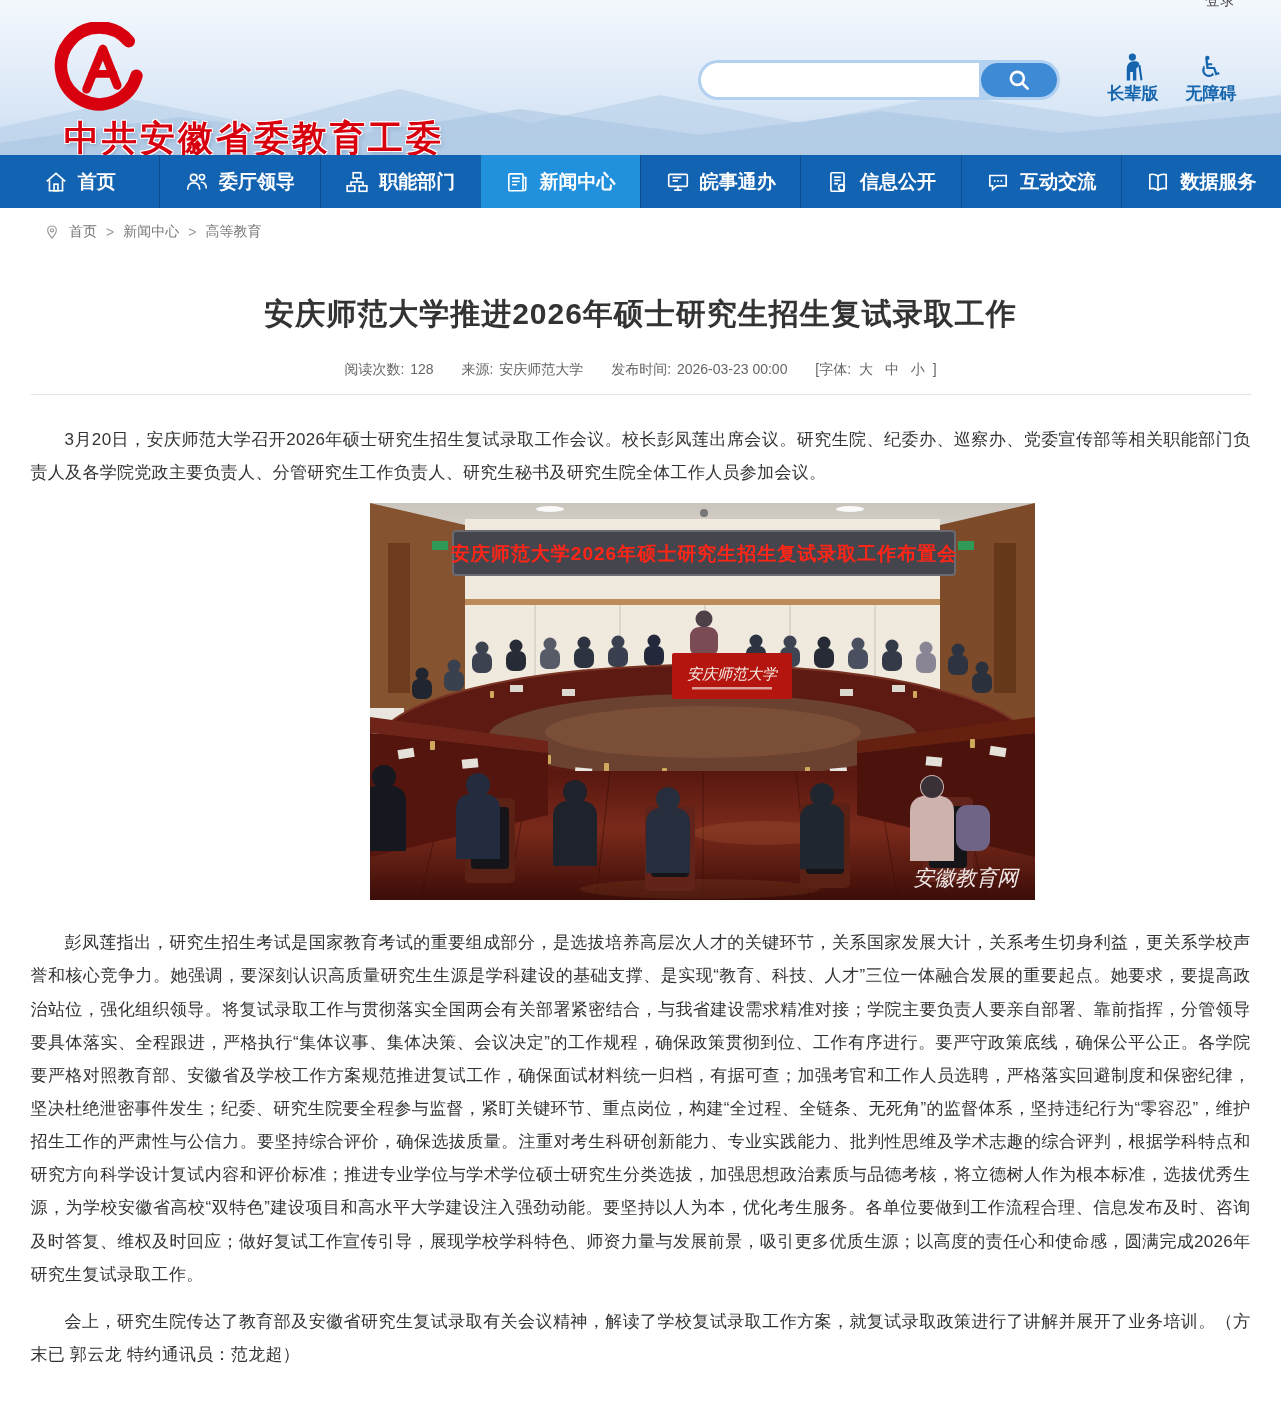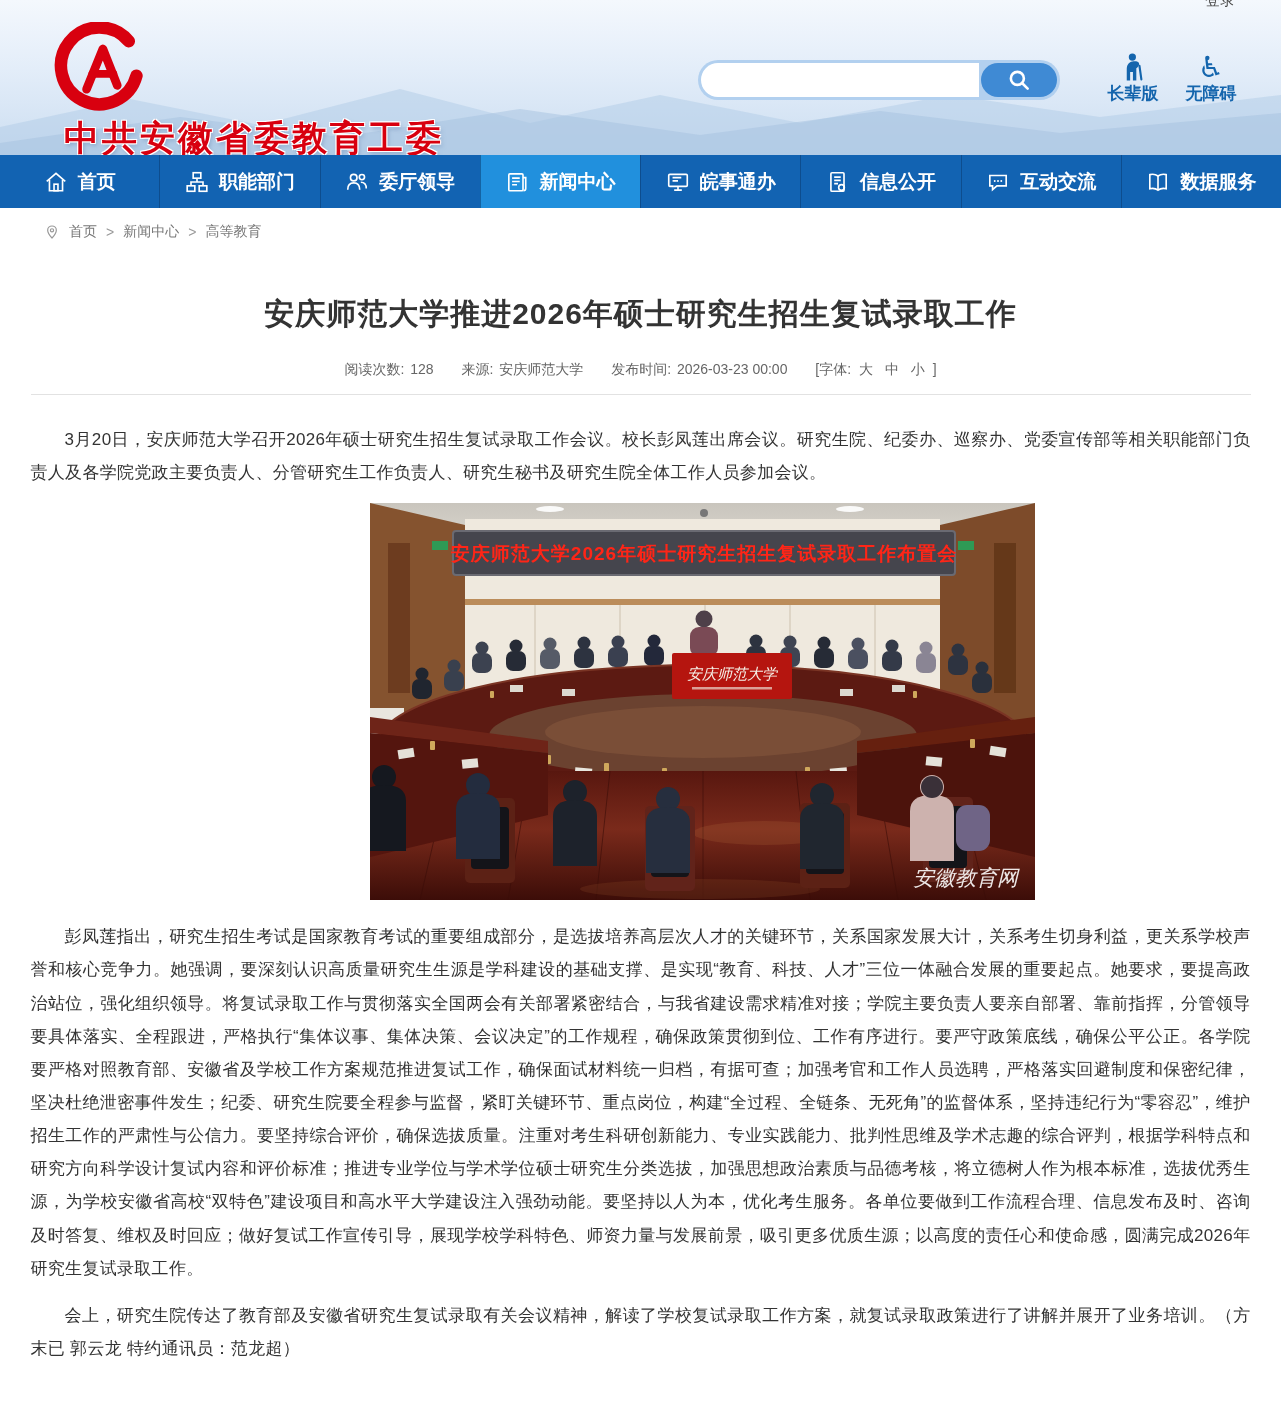--- a/index.html
+++ b/index.html
@@ -57,21 +57,21 @@
   .art-title { text-align:center; font-size:30px; font-weight:bold; color:#333;
     margin:40px 0 0; letter-spacing:1px; }
   .art-meta { text-align:center; font-size:14px; color:#666; margin-top:26px; padding-bottom:15px; }
   .meta-group { margin:0 12px; display:inline-block; }
   .meta-group .lbl { margin-right:2px; }
   .font-size-opt { margin:0 4px; cursor:pointer; }
   .meta-divider { border:none; border-top:1px solid #e2e2e2; margin:0; }
   .art-body { margin-top:28px; }
   .art-body p { font-size:17px; line-height:1.95; color:#333; text-align:justify;
     text-indent:2em; margin:14px 0; letter-spacing:0.3px; }
-  .photo-wrap { width:541px; margin:8px auto 20px; line-height:0; }
+  .photo-wrap { width:541px; margin:8px auto 26px; line-height:0; }
   .scan-tip { text-align:center; font-size:15px; color:#ccc; margin:48px 0 96px; }
 </style>
 </head>
 <body>
 
 <div class="header">
   <svg class="mts" viewBox="0 0 1281 90" preserveAspectRatio="none">
     <path d="M0 62 L130 34 L260 60 L400 24 L530 58 L660 30 L800 58 L950 30 L1100 52 L1281 30 L1281 90 L0 90 Z" fill="#b5cde8" opacity="0.55"></path>
     <path d="M0 78 L180 52 L340 72 L520 44 L700 70 L880 46 L1060 68 L1281 48 L1281 90 L0 90 Z" fill="#a6c2e0" opacity="0.5"></path>
   </svg>
@@ -124,35 +124,35 @@
   <a class="nav-item">
     <svg viewBox="0 0 22 22" fill="none" stroke="#fff" stroke-width="1.5">
       <path d="M2.5 10.5 L11 3 L19.5 10.5"></path>
         <path d="M5 9 V19 H17 V9"></path>
         <rect x="9.2" y="13" width="3.6" height="6"></rect>
     </svg>
     <span>首页</span>
   </a>
   <a class="nav-item">
     <svg viewBox="0 0 22 22" fill="none" stroke="#fff" stroke-width="1.5">
+      <circle cx="8" cy="7" r="3"></circle>
+        <path d="M2.5 18 C2.5 13.8 5 11.8 8 11.8 C11 11.8 13.5 13.8 13.5 18"></path>
+      <circle cx="15.5" cy="6.5" r="2.4"></circle>
+        <path d="M14.5 11.2 C17.5 11.2 19.5 13.3 19.5 17"></path>
+    </svg>
+    <span>委厅领导</span>
+  </a>
+  <a class="nav-item">
+    <svg viewBox="0 0 22 22" fill="none" stroke="#fff" stroke-width="1.5">
       <rect x="7.5" y="2.5" width="7" height="5"></rect>
         <rect x="2" y="14.5" width="7" height="5"></rect>
         <rect x="13" y="14.5" width="7" height="5"></rect>
       <path d="M11 7.5 V11 M5.5 14.5 V11 H16.5 V14.5"></path>
     </svg>
     <span>职能部门</span>
-  </a>
-  <a class="nav-item">
-    <svg viewBox="0 0 22 22" fill="none" stroke="#fff" stroke-width="1.5">
-      <circle cx="8" cy="7" r="3"></circle>
-        <path d="M2.5 18 C2.5 13.8 5 11.8 8 11.8 C11 11.8 13.5 13.8 13.5 18"></path>
-      <circle cx="15.5" cy="6.5" r="2.4"></circle>
-        <path d="M14.5 11.2 C17.5 11.2 19.5 13.3 19.5 17"></path>
-    </svg>
-    <span>委厅领导</span>
   </a>
   <a class="nav-item active">
     <svg viewBox="0 0 22 22" fill="none" stroke="#fff" stroke-width="1.5">
       <rect x="3.5" y="3.5" width="13" height="15.5" rx="1"></rect>
         <path d="M6.5 7.5 H13.5 M6.5 10.5 H13.5 M6.5 13.5 H11"></path>
       <path d="M16.5 7 H19 V17 A2 2 0 0 1 17 19"></path>
     </svg>
     <span>新闻中心</span>
   </a>
   <a class="nav-item">

